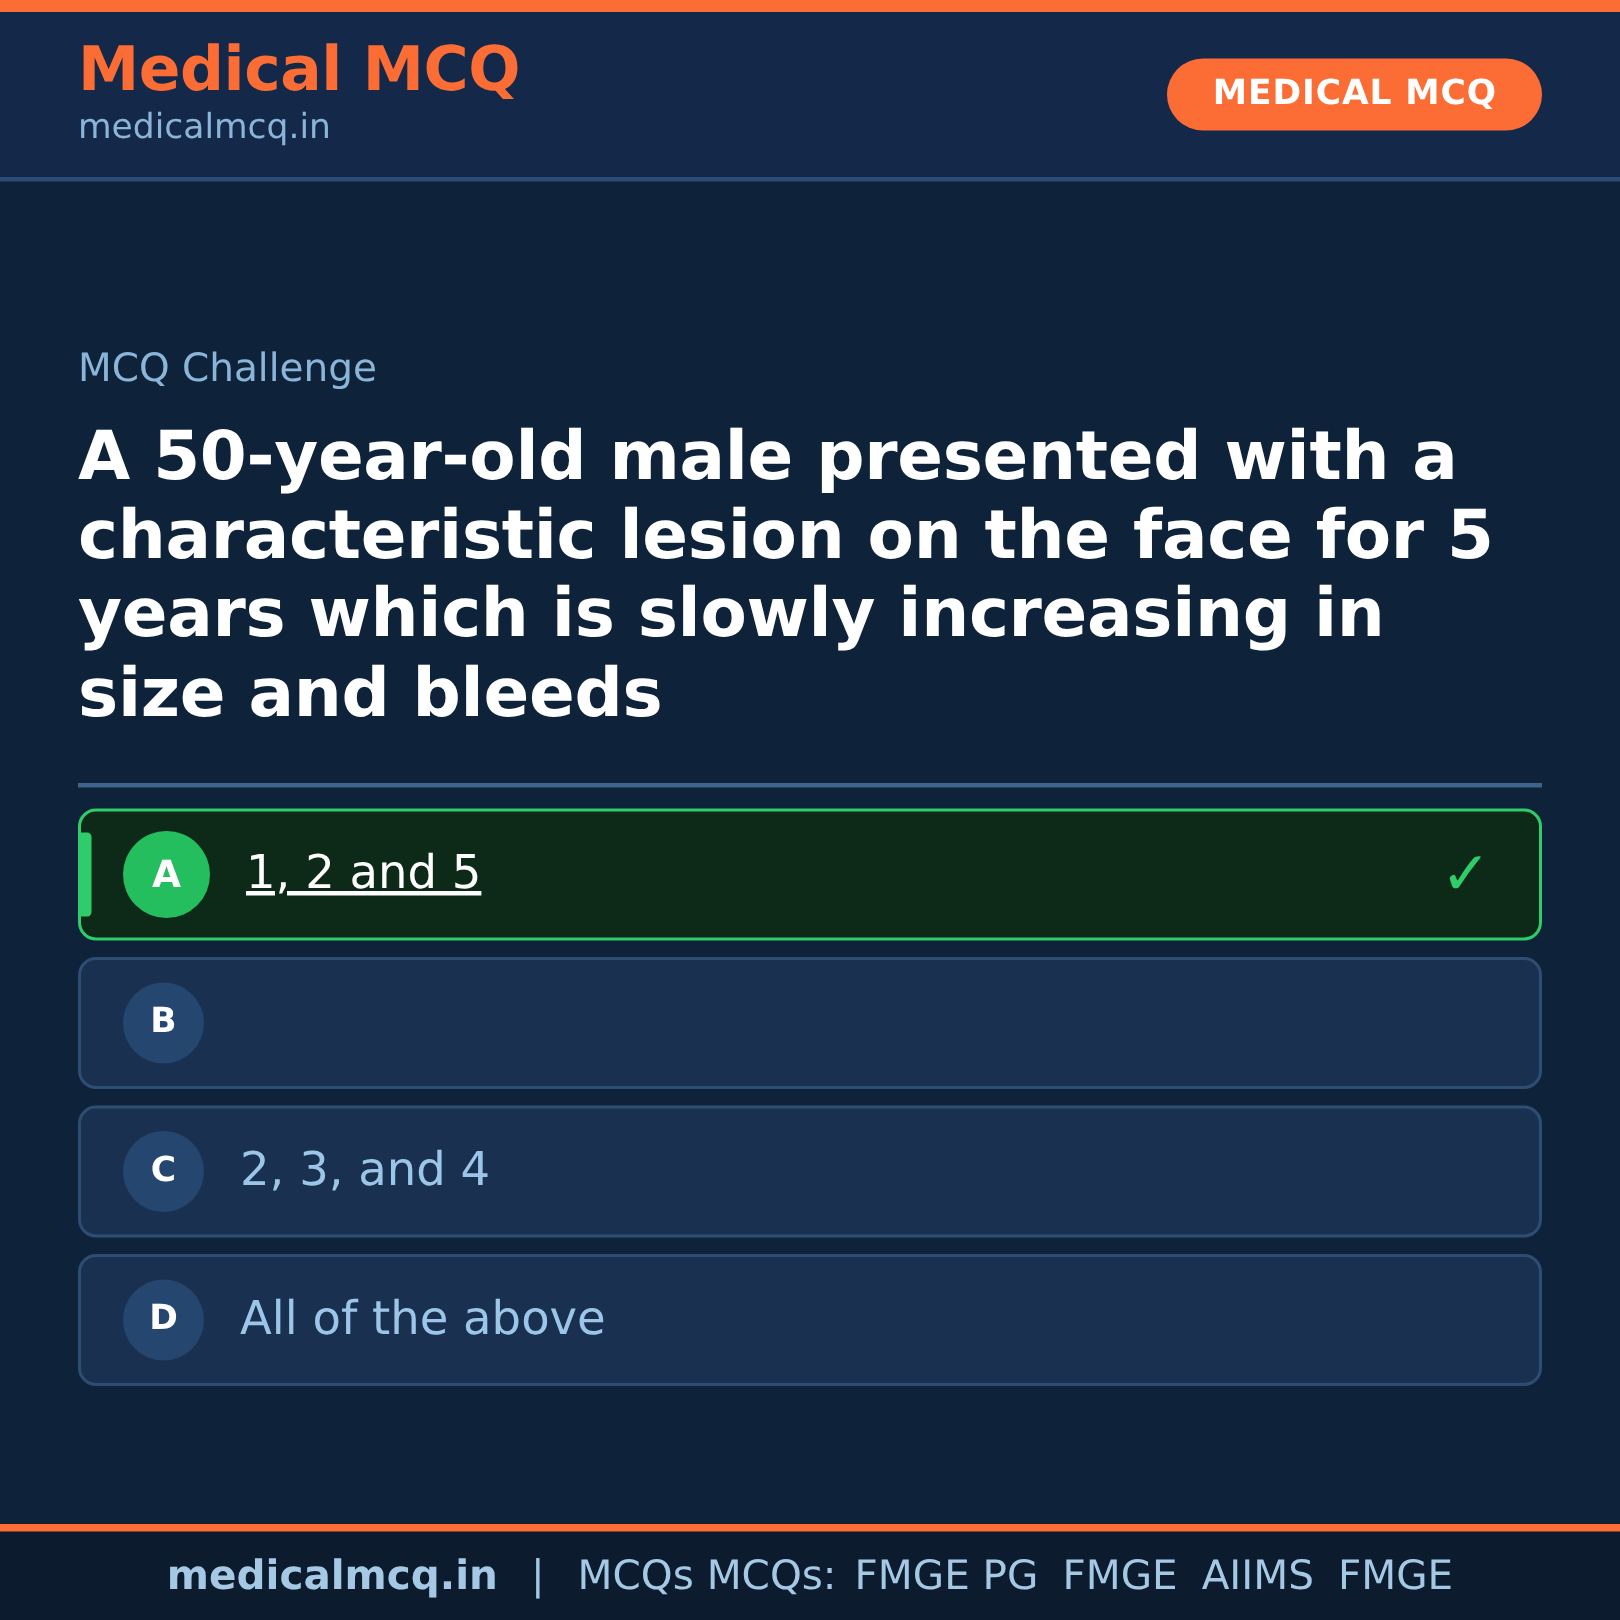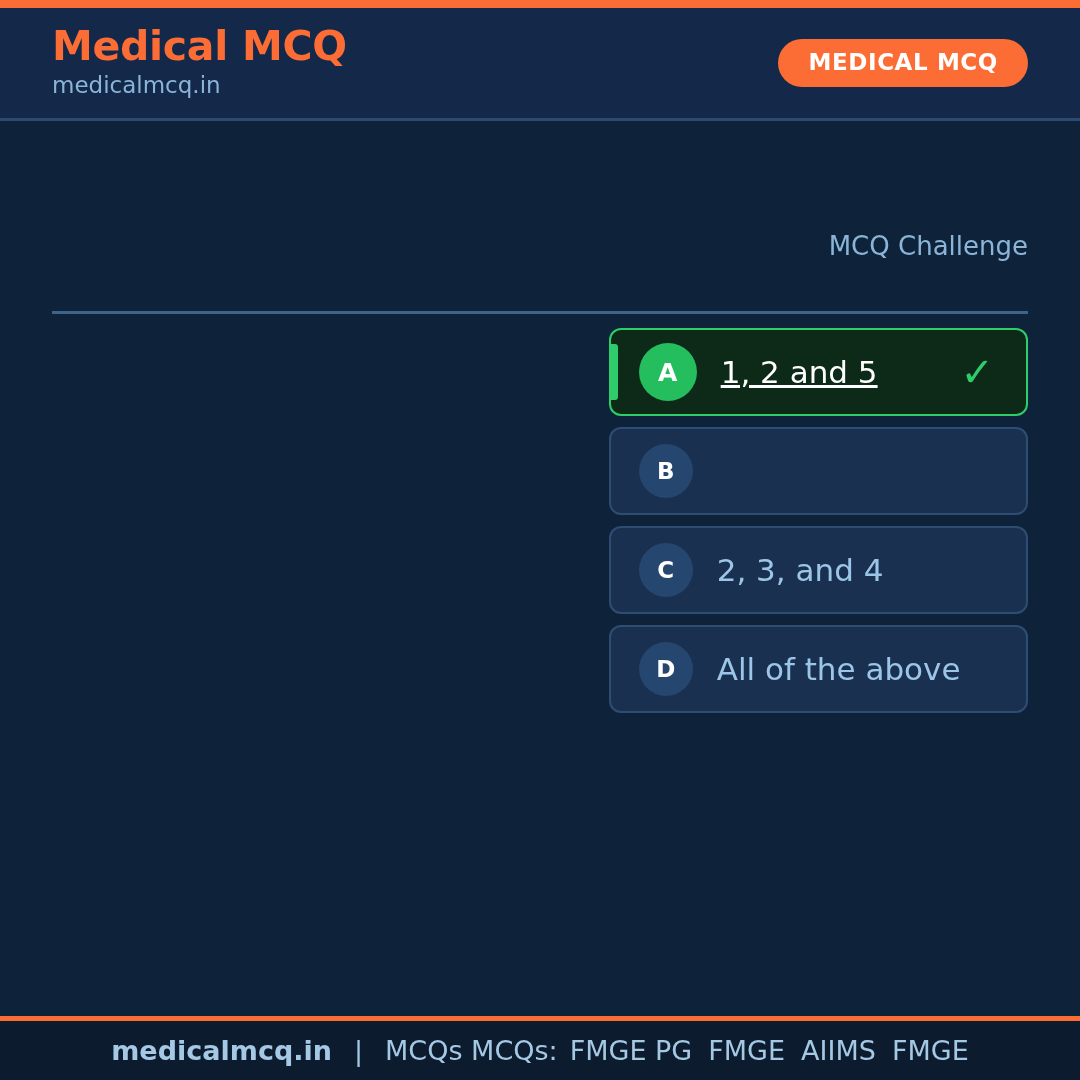--- a/index.html
+++ b/index.html
@@ -78,21 +78,20 @@
     line-height: 1;
   }
 
   
   .main {
     flex: 1 1 auto;
     padding: 110px 52px 0 52px;
     display: flex;
     flex-direction: column;
     min-height: 0;
-    align-items: flex-end;
   }
 
   .kicker {
     font-size: 26px;
     color: #8ab4d8;
     line-height: 1.2;
     margin-bottom: 16px;
   }
 
   .question {
@@ -228,20 +227,21 @@
   <div class="header">
     <div class="brand-block">
       <div class="brand-title">Medical MCQ</div>
       <div class="brand-sub">medicalmcq.in</div>
     </div>
     <div class="header-badge">MEDICAL MCQ</div>
   </div>
 
   <div class="main">
     <div class="kicker">MCQ Challenge</div>
+    <div class="question">A 50-year-old male presented with a characteristic lesion on the face for 5 years which is slowly increasing in size and bleeds</div>
     <div class="divider"></div>
 
     <div class="options">
 
       <div class="option correct">
         <div class="opt-badge">A</div>
         <div class="opt-text">1, 2 and 5</div>
         <div class="opt-check">✓</div>
       </div>
 

